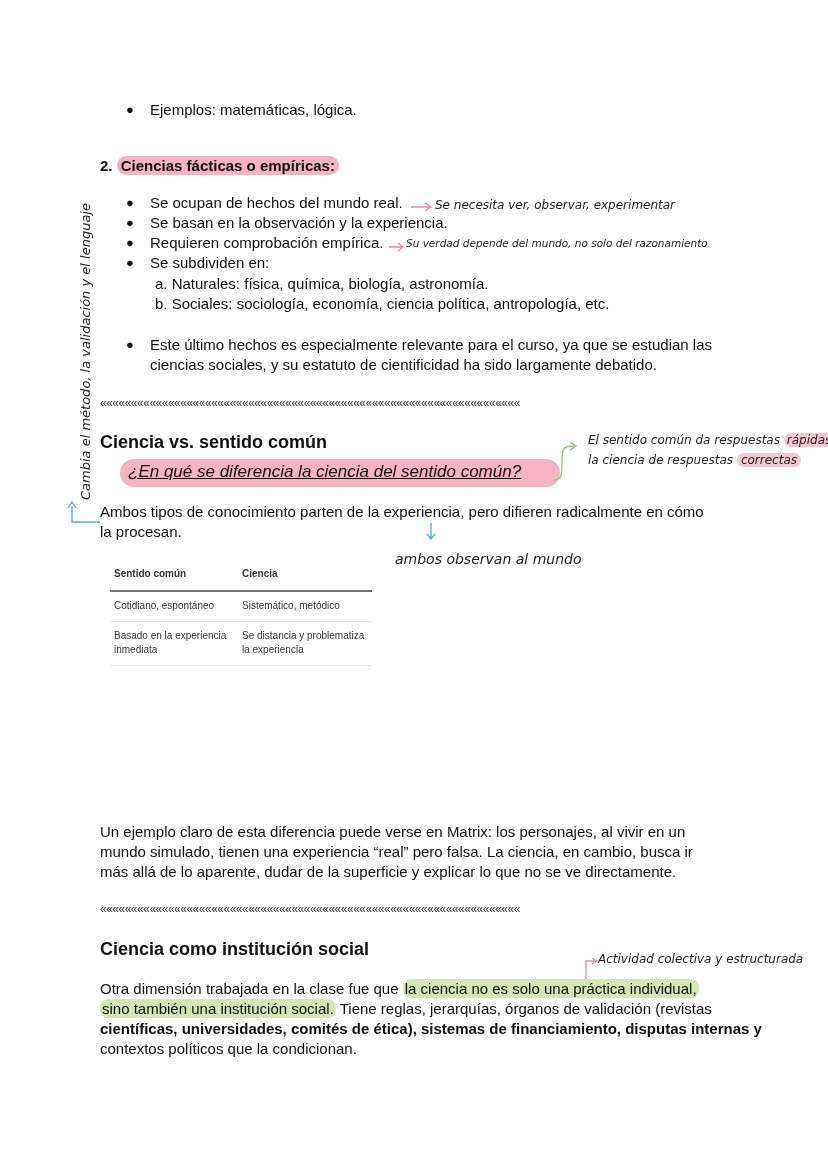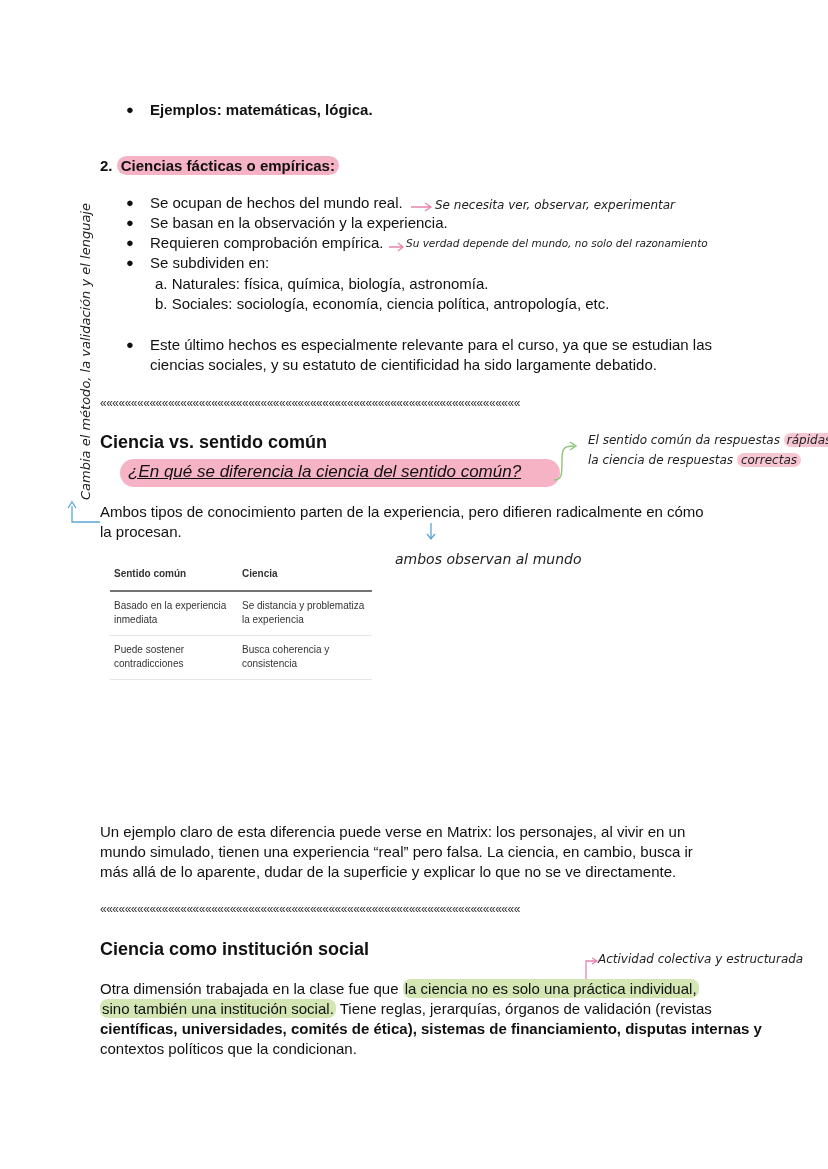--- a/index.html
+++ b/index.html
@@ -14,21 +14,21 @@
   .sep{font-size:12px;letter-spacing:-0.5px;color:#333;white-space:nowrap;}
   table.cmp{position:absolute;left:110px;top:560px;width:262px;border-collapse:collapse;font-size:10px;line-height:14px;color:#333;}
   table.cmp th{text-align:left;font-weight:bold;padding:7px 4px 9px 4px;border-bottom:2px solid #737373;}
   table.cmp td{vertical-align:top;padding:7px 4px 8px 4px;border-bottom:1px solid #e6e6e6;}
   table.cmp td:first-child,table.cmp th:first-child{width:120px;}
 </style>
 </head>
 <body>
 
 <span class="bullet" style="left:126px;top:102px;">●</span>
-<div class="abs txt" style="left:150px;top:100px;font-weight:bold;">Ejemplos: matemáticas, lógica.</div>
+<div class="abs txt" style="left:150px;top:100px;">Ejemplos: matemáticas, lógica.</div>
 
 <div class="abs txt" style="left:100px;top:156px;font-weight:bold;">
   <span>2.</span>
   <span class="hl-pink">Ciencias fácticas o empíricas:</span>
 </div>
 
 <span class="bullet" style="left:126px;top:195px;">●</span>
 <div class="abs txt" style="left:150px;top:193px;">Se ocupan de hechos del mundo real.</div>
 <span class="bullet" style="left:126px;top:215px;">●</span>
 <div class="abs txt" style="left:150px;top:213px;">Se basan en la observación y la experiencia.</div>
@@ -94,26 +94,26 @@
 
 <table class="cmp">
   <thead>
     <tr>
       <th>Sentido común</th>
       <th>Ciencia</th>
     </tr>
   </thead>
   <tbody>
     <tr>
+      <td>Cotidiano, espontáneo</td>
+      <td>Sistemático, metódico</td>
+    </tr>
+    <tr>
       <td>Basado en la experiencia inmediata</td>
       <td>Se distancia y problematiza la experiencia</td>
-    </tr>
-    <tr>
-      <td>Puede sostener contradicciones</td>
-      <td>Busca coherencia y consistencia</td>
     </tr>
   </tbody>
 </table>
 
 <div class="abs txt" style="left:100px;top:822px;">Un ejemplo claro de esta diferencia puede verse en Matrix: los personajes, al vivir en un</div>
 <div class="abs txt" style="left:100px;top:842px;">mundo simulado, tienen una experiencia “real” pero falsa. La ciencia, en cambio, busca ir</div>
 <div class="abs txt" style="left:100px;top:862px;">más allá de lo aparente, dudar de la superficie y explicar lo que no se ve directamente.</div>
 
 <div class="abs sep" style="left:100px;top:902px;">««««««««««««««««««««««««««««««««««««««««««««««««««««««««««««««««««««</div>
 

